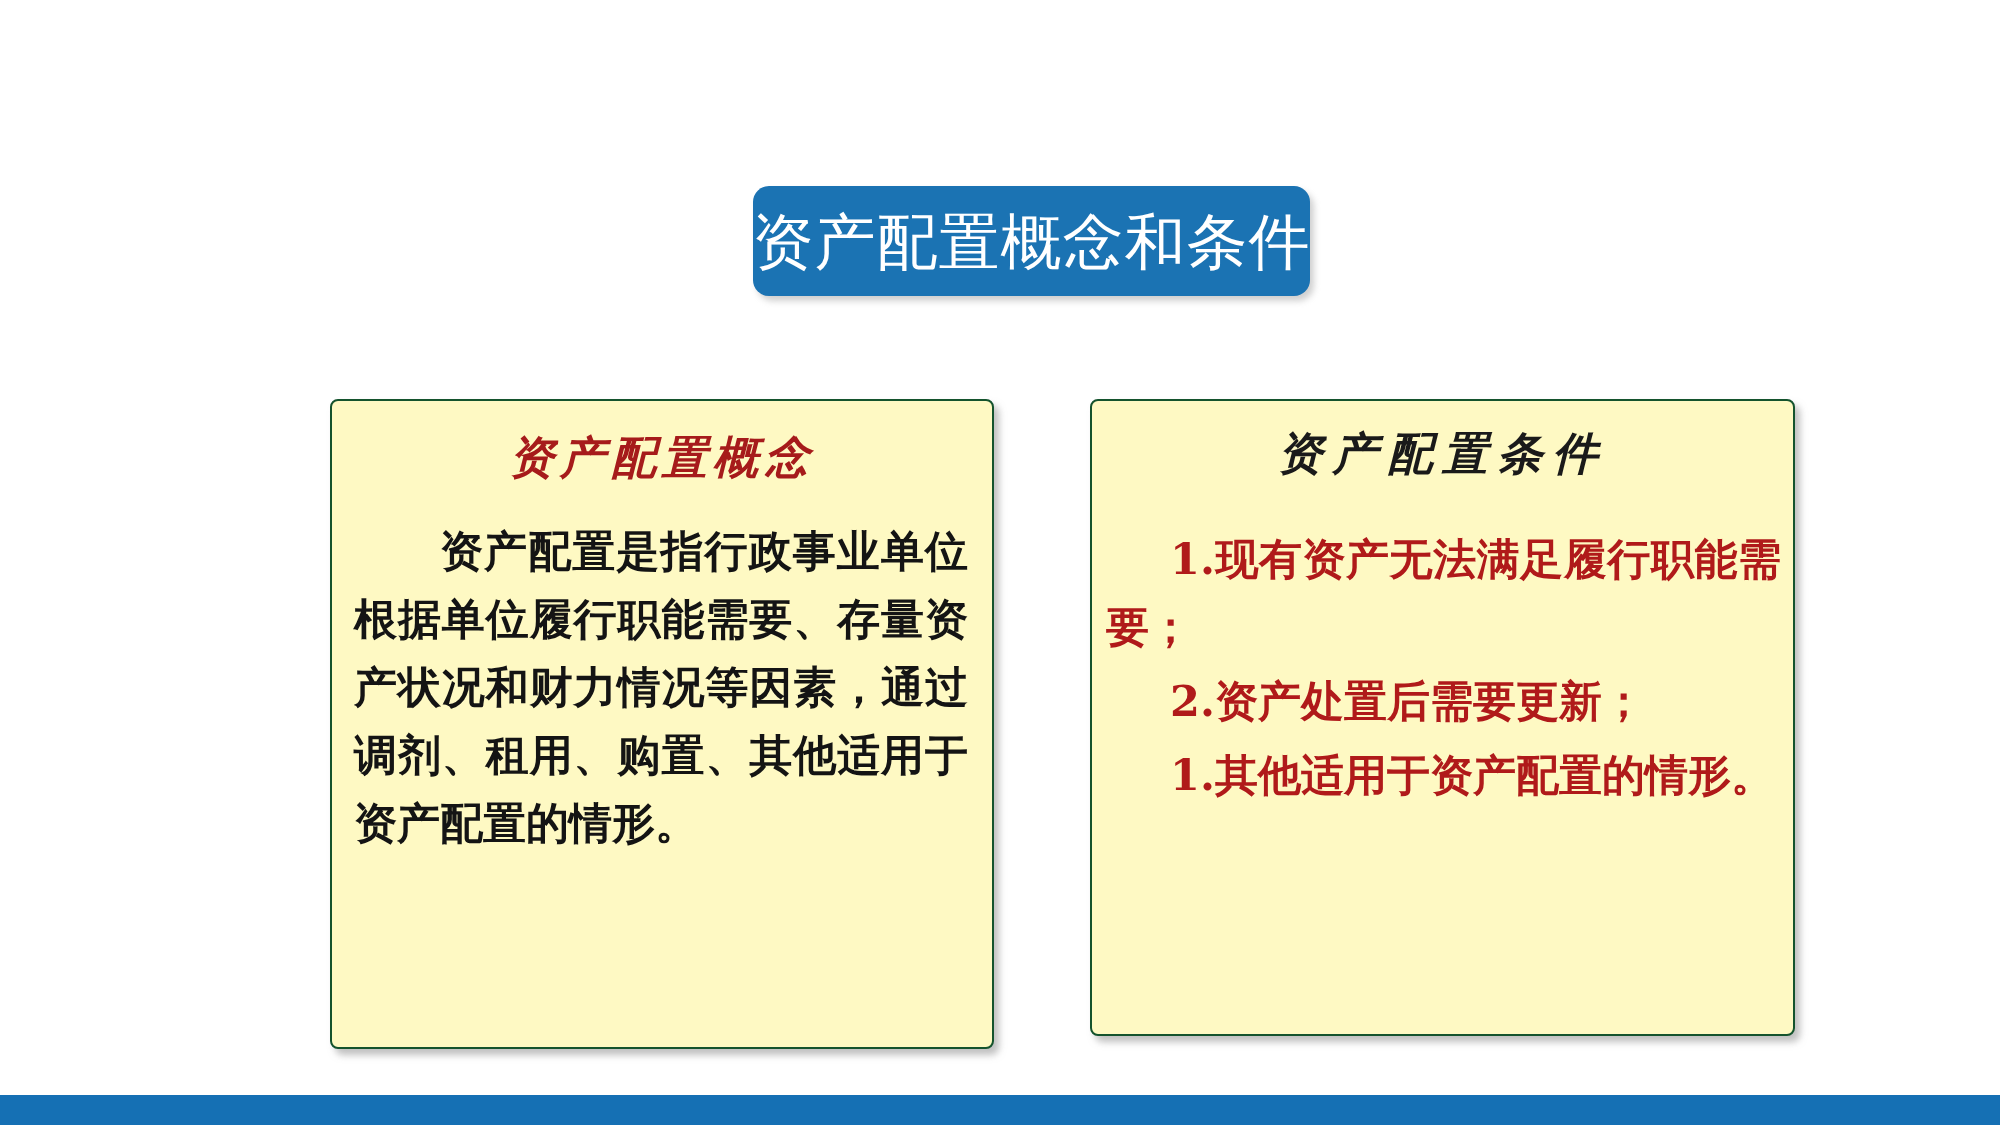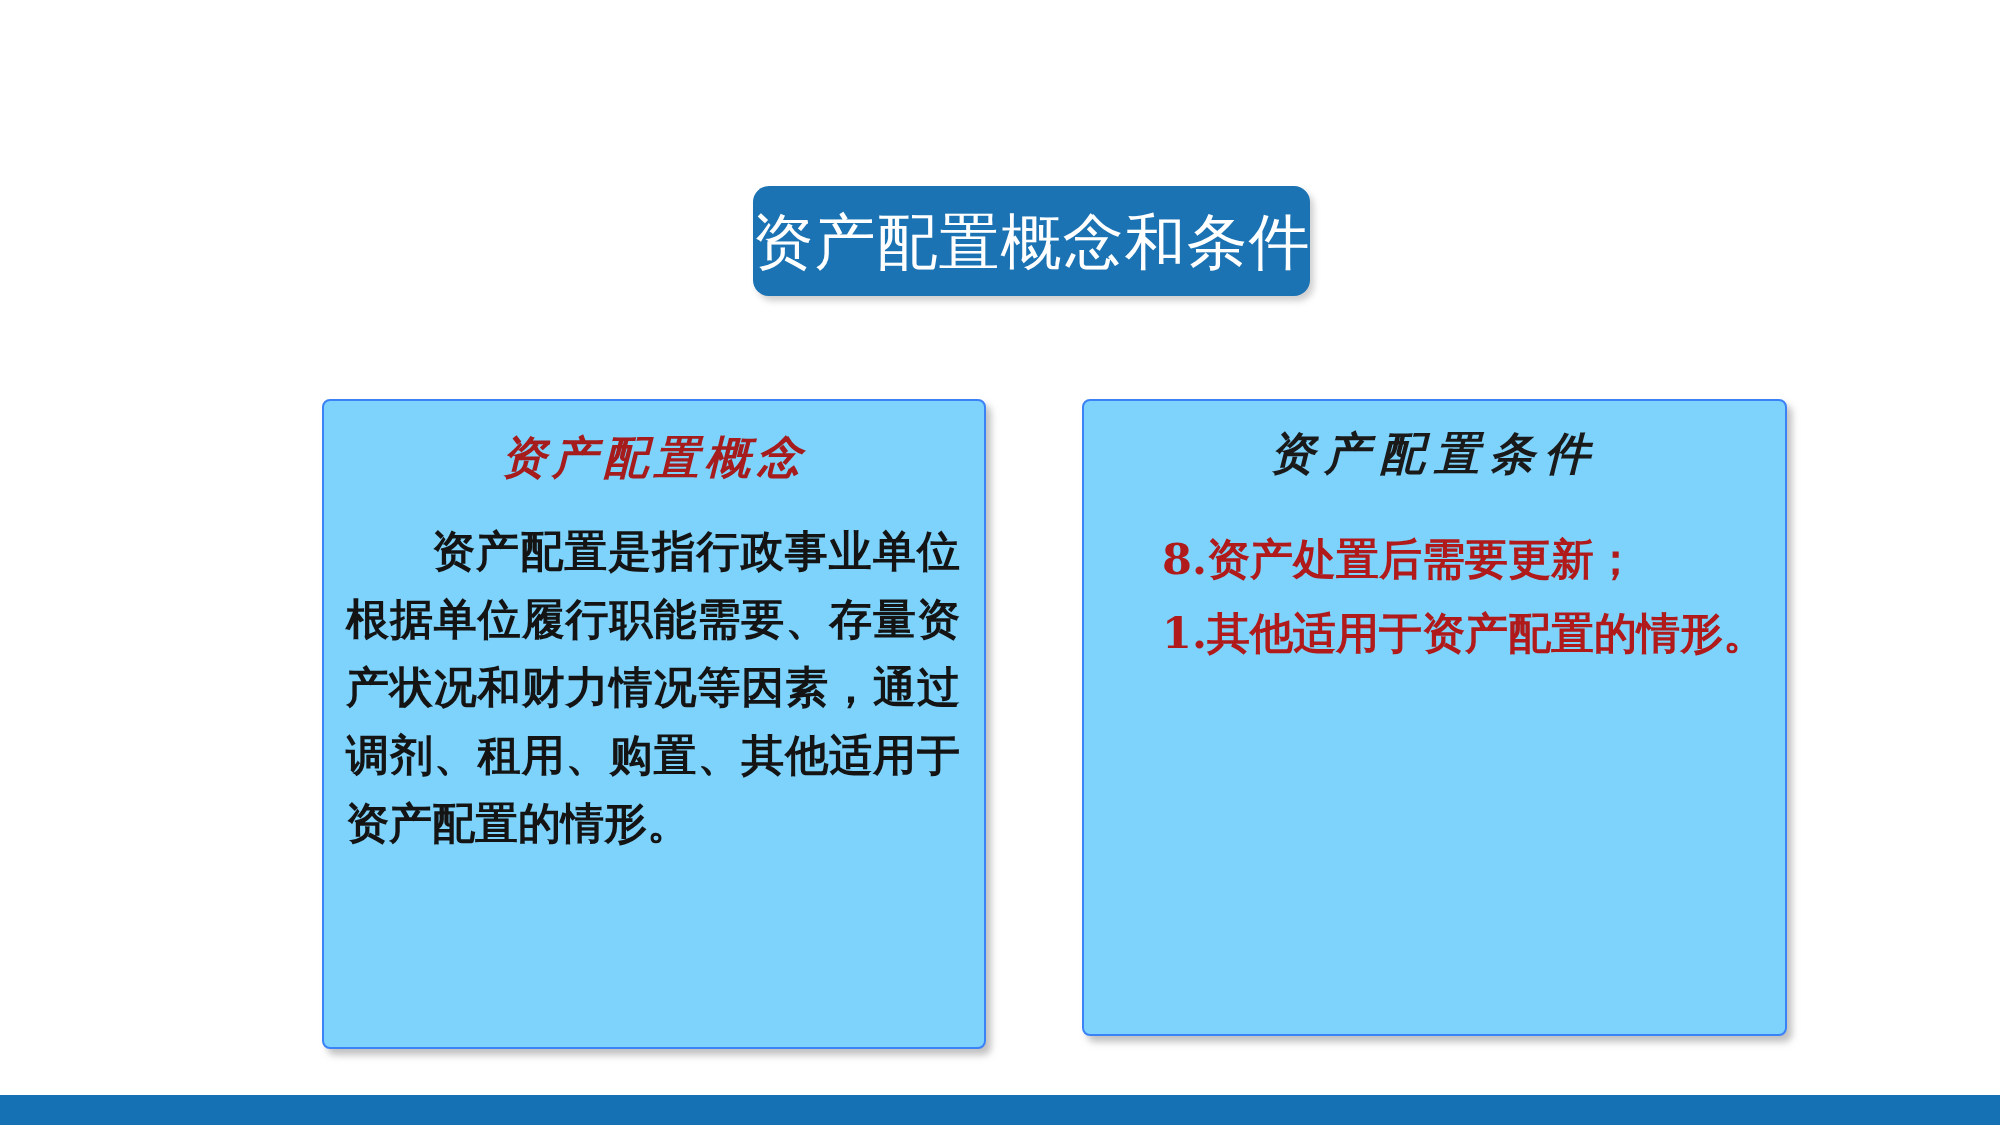--- a/index.html
+++ b/index.html
@@ -45,26 +45,27 @@
     font-family: "DejaVu Sans", "Liberation Sans", sans-serif;
     font-size: 61px;
     line-height: 1;
     letter-spacing: 1px;
     white-space: nowrap;
   }
 
   
   .card {
     position: absolute;
-    background: #7dd3fc;
-    border: 2px solid #3b82f6;
+    background: #fef9c3;
+    border: 2px solid #14532d;
     border-radius: 8px;
     box-shadow: 5px 6px 7px rgba(140,140,140,0.55);
     box-sizing: border-box;
     overflow: hidden;
+    margin-left: 8px;
   }
   #card-concept {
     left: 322px;
     top: 399px;
     width: 664px;
     height: 650px;
   }
   #card-conditions {
     left: 1082px;
     top: 399px;
@@ -135,20 +136,21 @@
   </div>
 
   <div class="card" id="card-concept">
     <div class="card-heading">资产配置概念</div>
     <div class="card-body">资产配置是指行政事业单位根据单位履行职能需要、存量资产状况和财力情况等因素，通过调剂、租用、购置、其他适用于资产配置的情形。</div>
   </div>
 
   <div class="card" id="card-conditions">
     <div class="card-heading">资产配置条件</div>
     <div class="card-body">
-      <div class="cond-item">8.资产处置后需要更新；</div>
+      <div class="cond-item">1.现有资产无法满足履行职能需要；</div>
+      <div class="cond-item">2.资产处置后需要更新；</div>
       <div class="cond-item">1.其他适用于资产配置的情形。</div>
     </div>
   </div>
 
   <div id="bottom-bar"></div>
 
 </div>
 
 </body></html>

